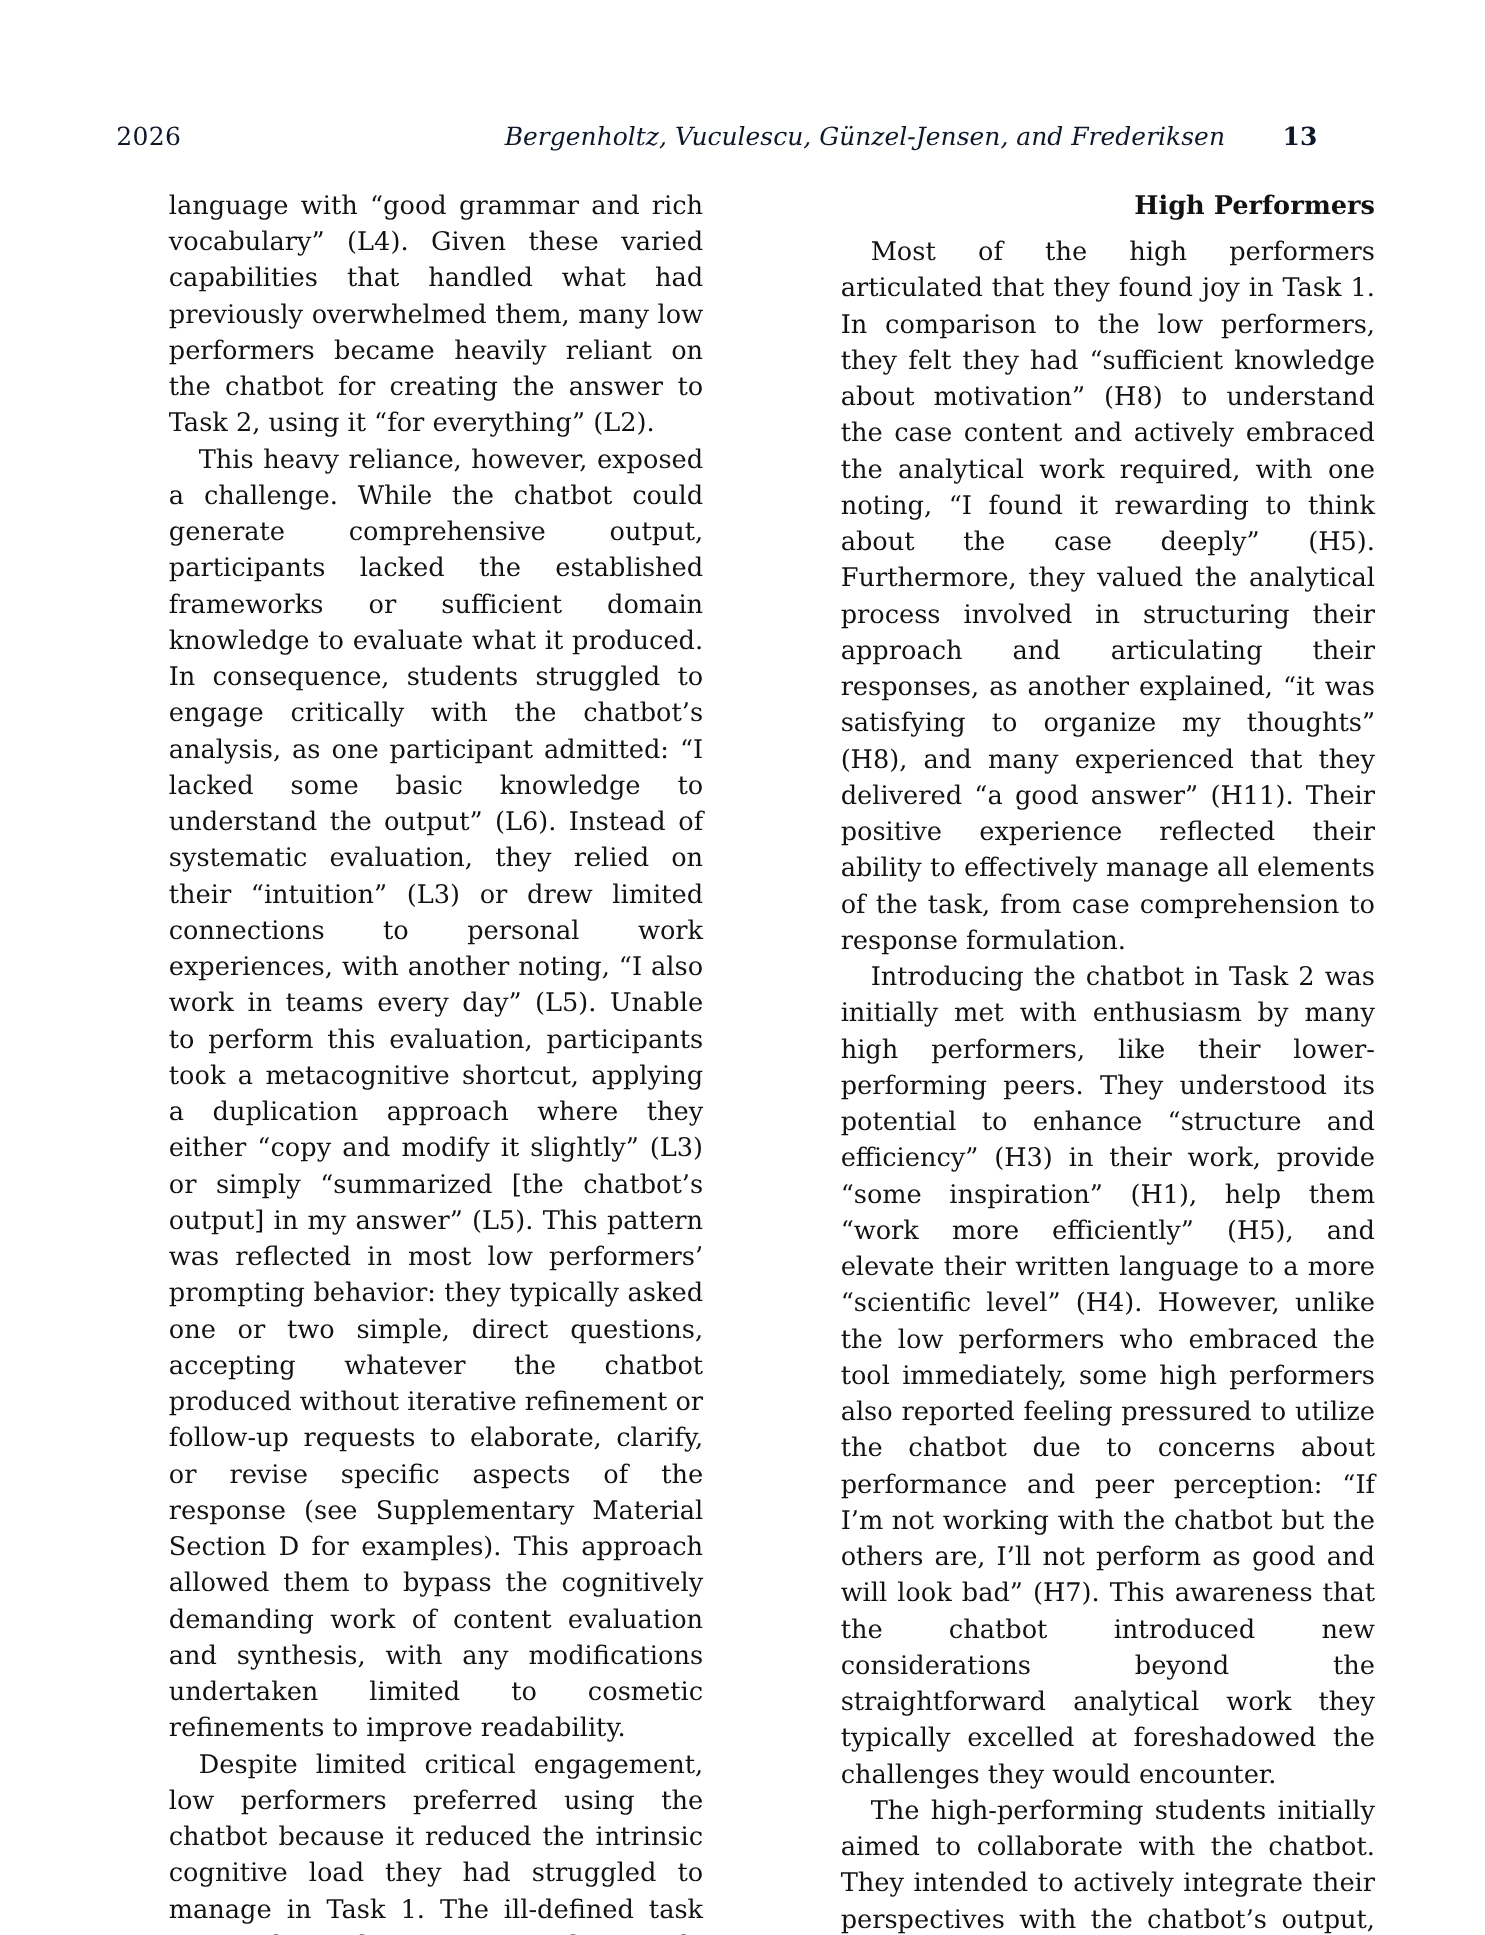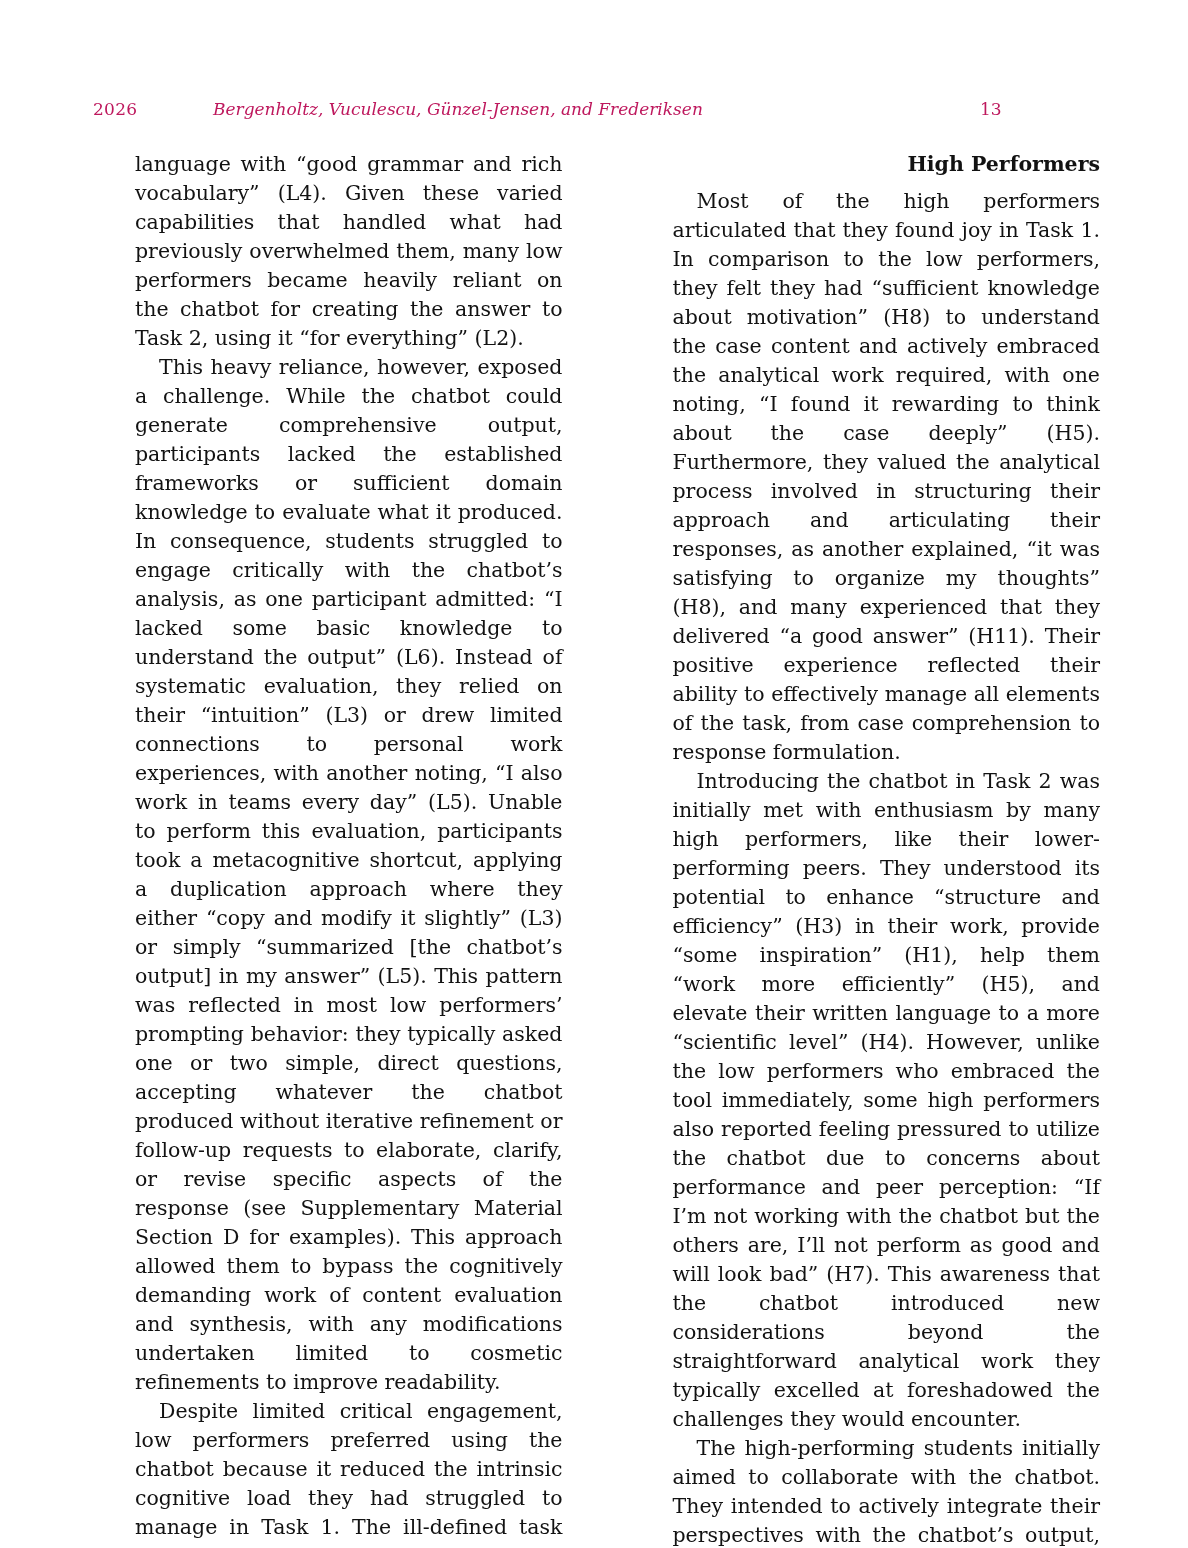--- a/index.html
+++ b/index.html
@@ -11,37 +11,38 @@
     margin: 0 auto;
     background: #ffffff;
     color: #141414;
     font-family: "DejaVu Serif", "Liberation Serif", serif;
     overflow: hidden;
   }
   .page-header {
     display: flex;
     align-items: baseline;
     padding: 98px 88px 0 93px;
-    font-size: 17px;
+    font-size: 20px;
     line-height: 22px;
-    color: #be185d;
+    color: #0f172a;
   }
   .page-header .folio-left {
     width: 120px;
     text-align: left;
     letter-spacing: 0.3px;
   }
   .page-header .running-head {
     flex: 1;
-    text-align: left;
+    text-align: right;
     font-style: italic;
   }
   .page-header .folio-right {
     width: 120px;
-    text-align: left;
+    text-align: center;
+    font-weight: bold;
   }
   .columns {
     display: flex;
     gap: 68px;
     padding: 30px 88px 0 93px;
   }
   .col {
     flex: 1;
     font-size: 20.5px;
     line-height: 29px;

